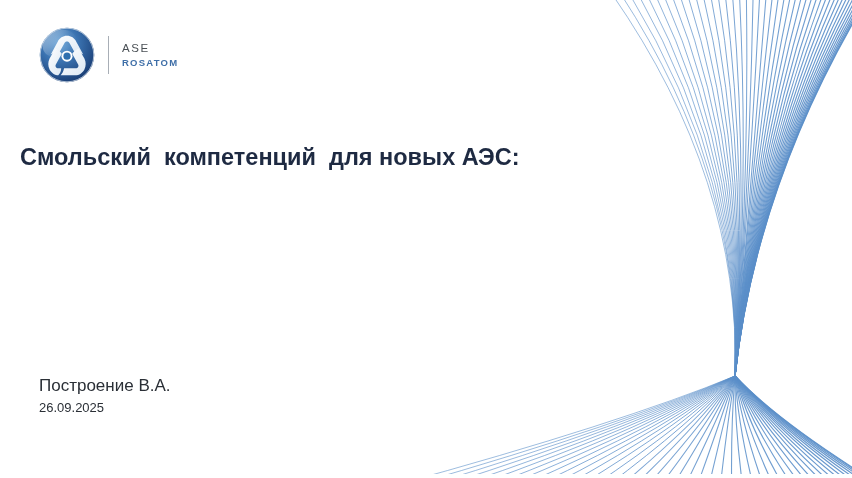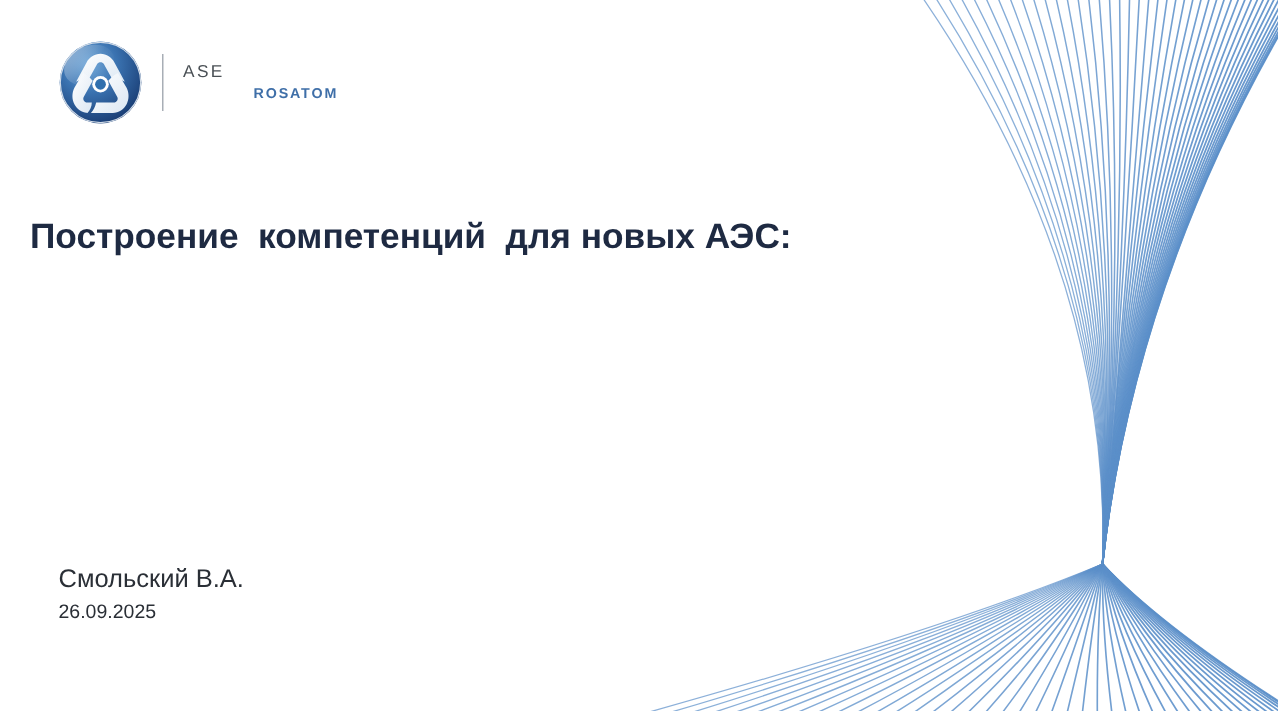--- a/index.html
+++ b/index.html
@@ -60,21 +60,20 @@
     letter-spacing: 1.6px;
     color: #4a5055;
     font-weight: 400;
   }
   #logo-rosatom {
     font-size: 9.5px;
     letter-spacing: 1.25px;
     color: #3f6fa8;
     font-weight: 700;
     margin-top: 4px;
-    margin-left: 47px;
   }
 
   
   #title-block {
     position: absolute;
     left: 20px;
     top: 142px;
     width: 700px;
   }
   .title-line {
@@ -191,21 +190,21 @@
 
     <div id="logo-divider"></div>
 
     <div id="logo-words">
       <div id="logo-ase">ASE</div>
       <div id="logo-rosatom">ROSATOM</div>
     </div>
   </div>
 
   <div id="title-block">
-    <div class="title-line">Построение  компетенций  для новых АЭС:</div>
+    <div class="title-line">Смольский  компетенций  для новых АЭС:</div>
   </div>
 
   <div id="author-block">
-    <div id="author-name">Смольский В.А.</div>
+    <div id="author-name">Построение В.А.</div>
     <div id="author-date">26.09.2025</div>
   </div>
 
 </div>
 
 </body></html>

